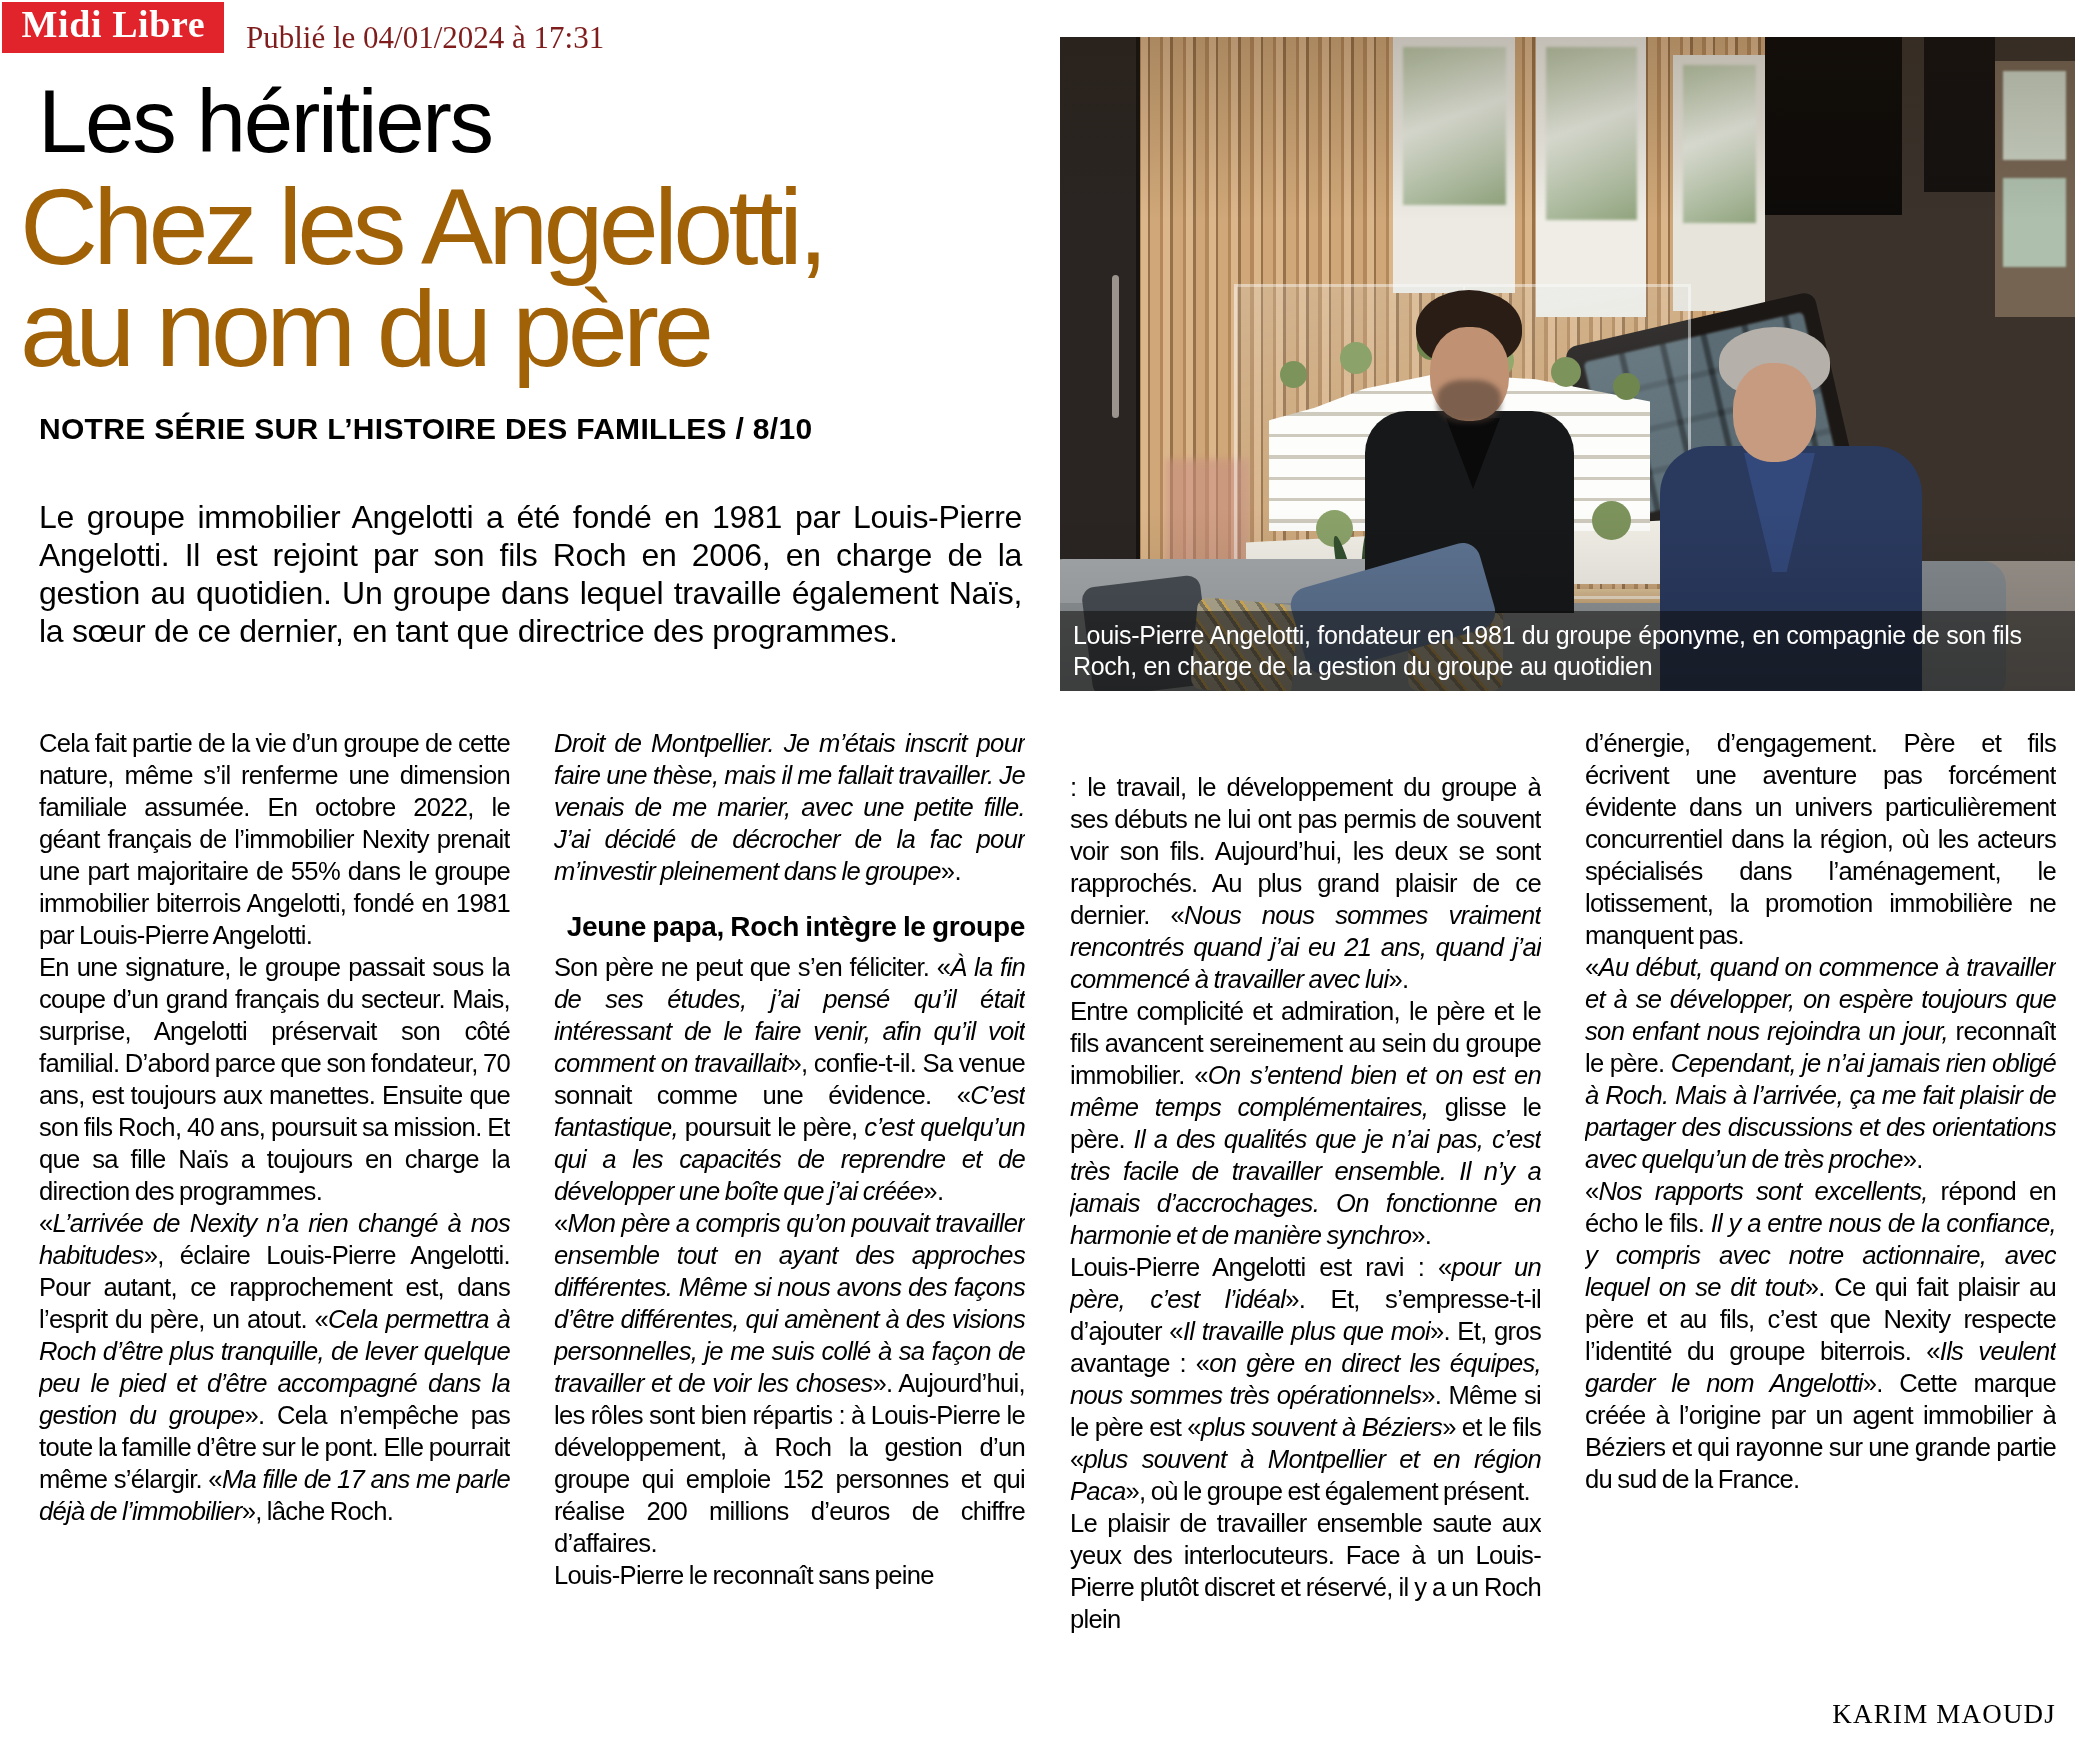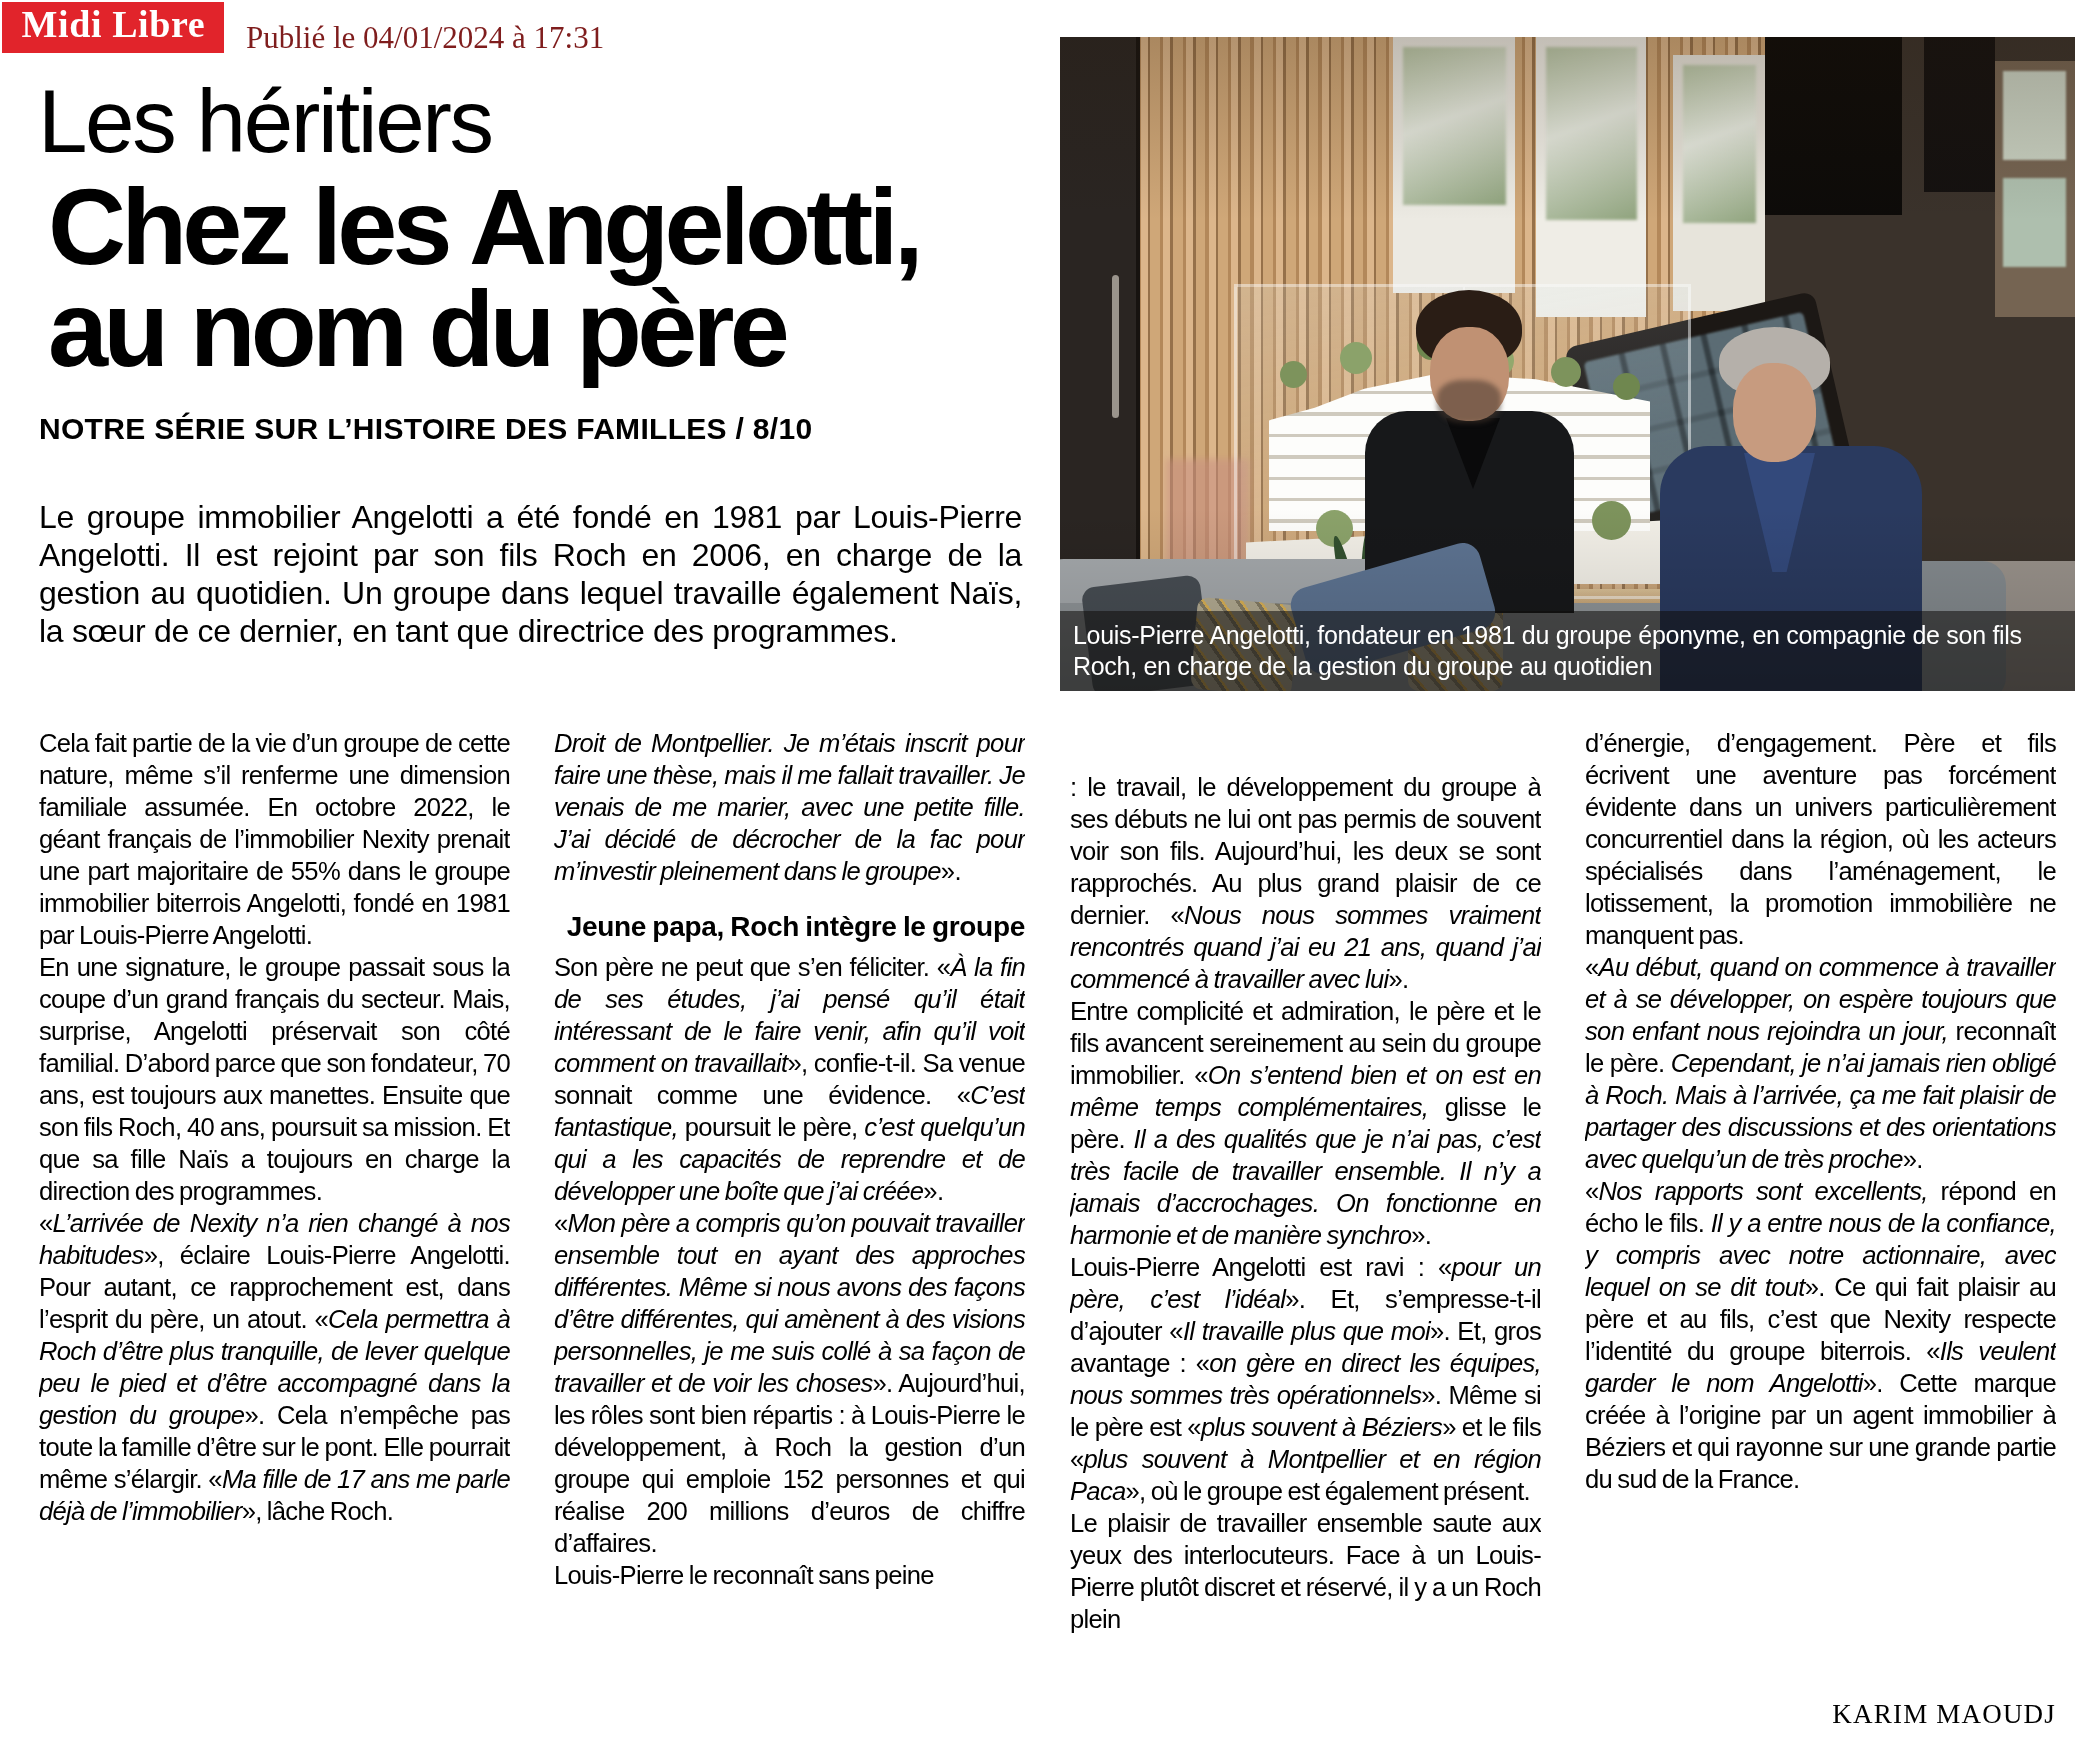--- a/index.html
+++ b/index.html
@@ -22,22 +22,22 @@
   .pubdate{
     position:absolute;left:246px;top:20px;
     font-family:"Liberation Serif",serif;font-size:31px;color:#7f1d1d;
   }
   
   .kicker{
     position:absolute;left:38px;top:75px;width:999px;
     font-size:89px;line-height:1.05;font-weight:400;letter-spacing:-2.4px;color:#000;
   }
   .headline{
-    position:absolute;left:48px;top:176px;width:1011px;
-    font-size:108px;line-height:102px;font-weight:700;letter-spacing:-4.8px;color:#000000;
+    position:absolute;left:20px;top:176px;width:1011px;
+    font-size:108px;line-height:102px;font-weight:400;letter-spacing:-4.8px;color:#a16207;
   }
   .headline span{display:block;}
   .series{
     position:absolute;left:39px;top:412px;width:999px;
     font-size:30px;font-weight:700;letter-spacing:0.3px;color:#000;
   }
   .lead{
     position:absolute;left:39px;top:498px;width:983px;
     font-size:32px;line-height:38px;text-align:justify;letter-spacing:-0.3px;color:#000;
   }

